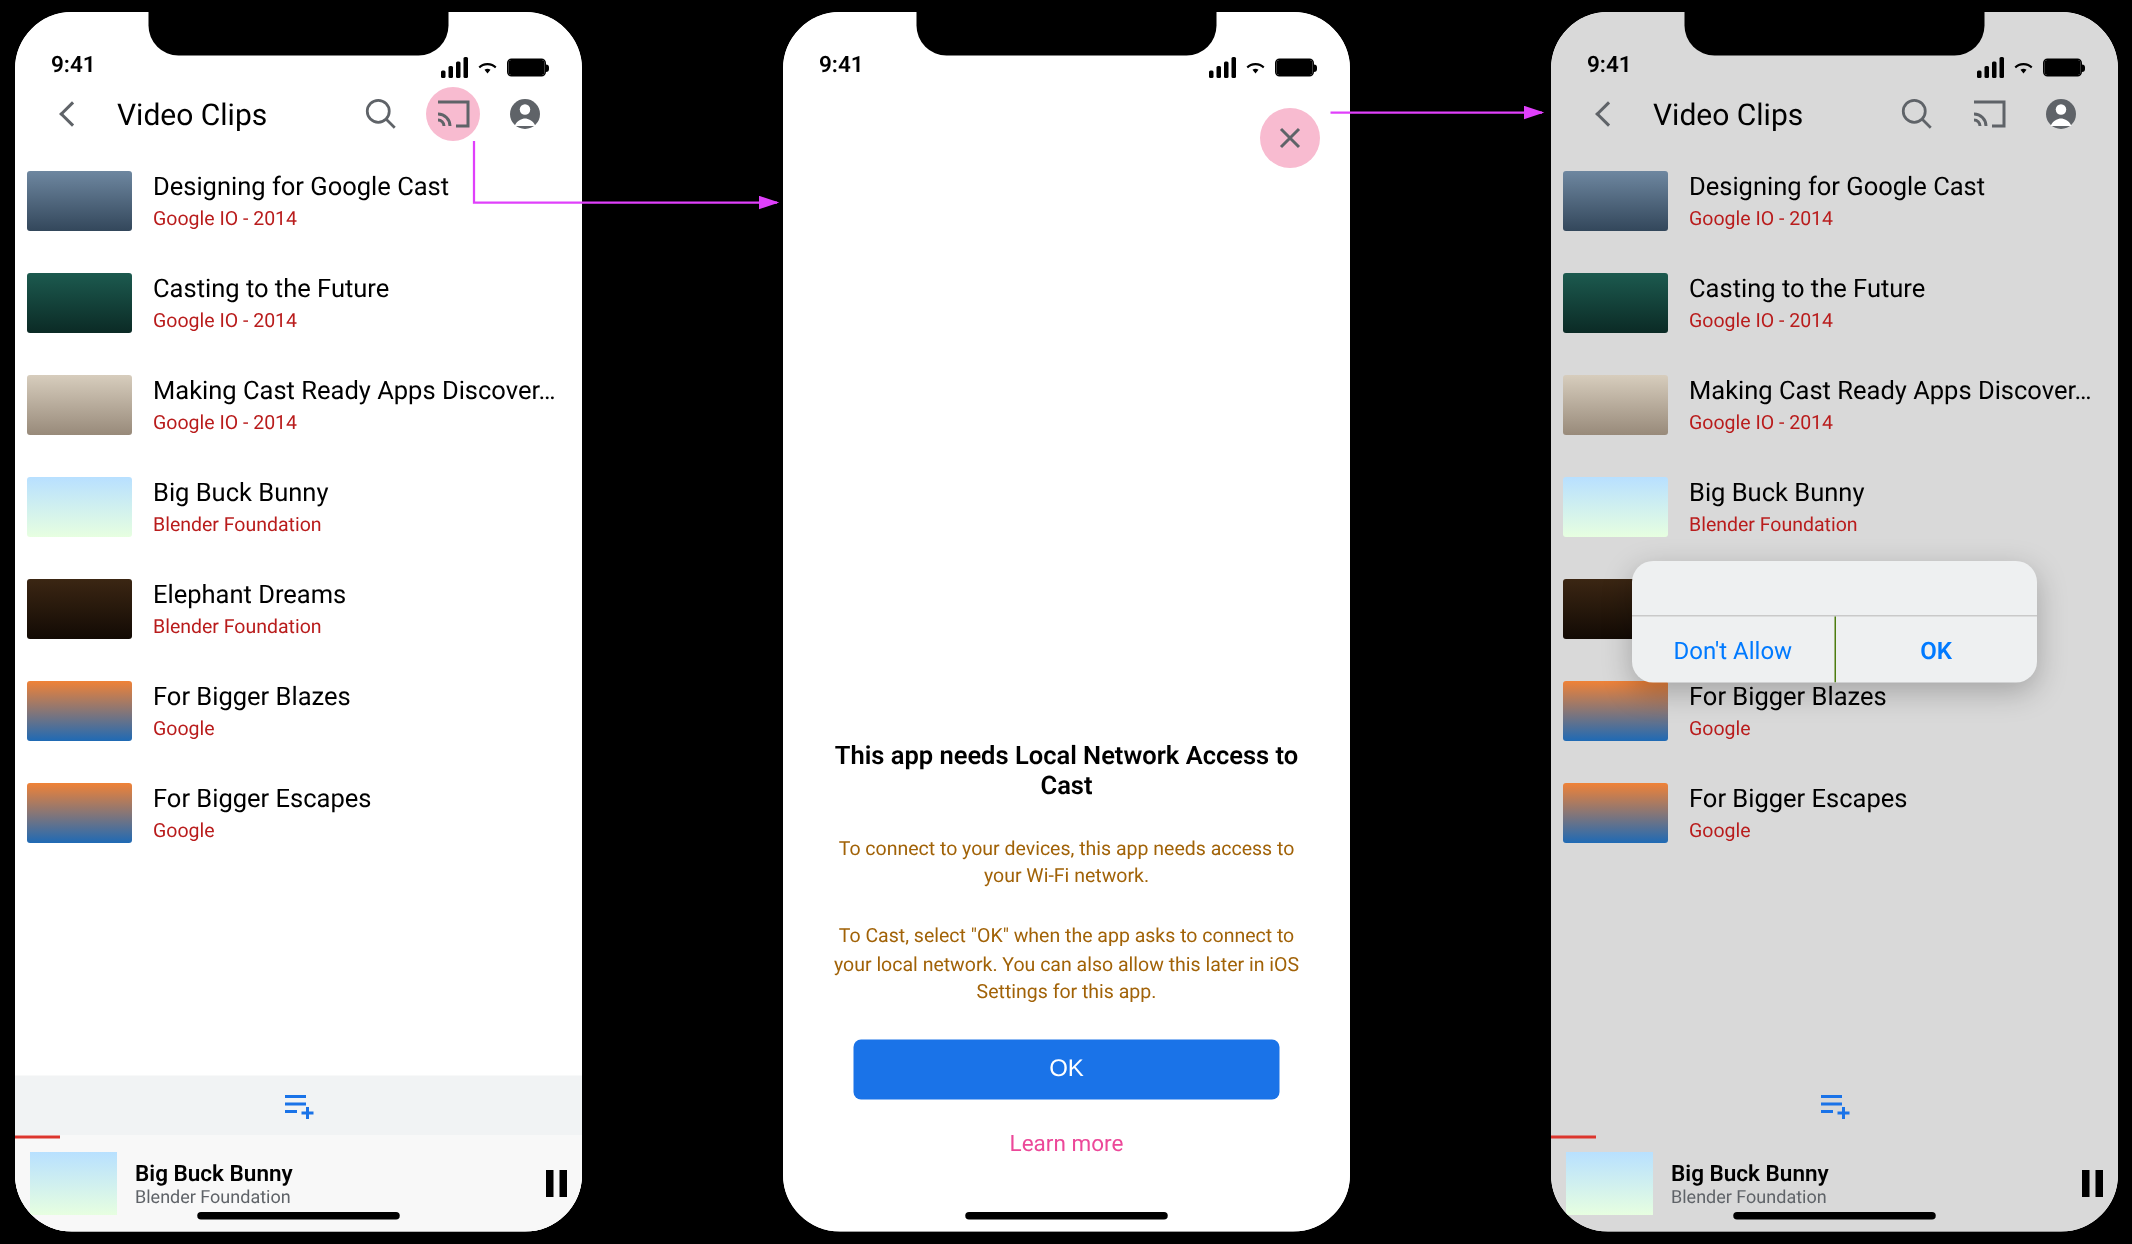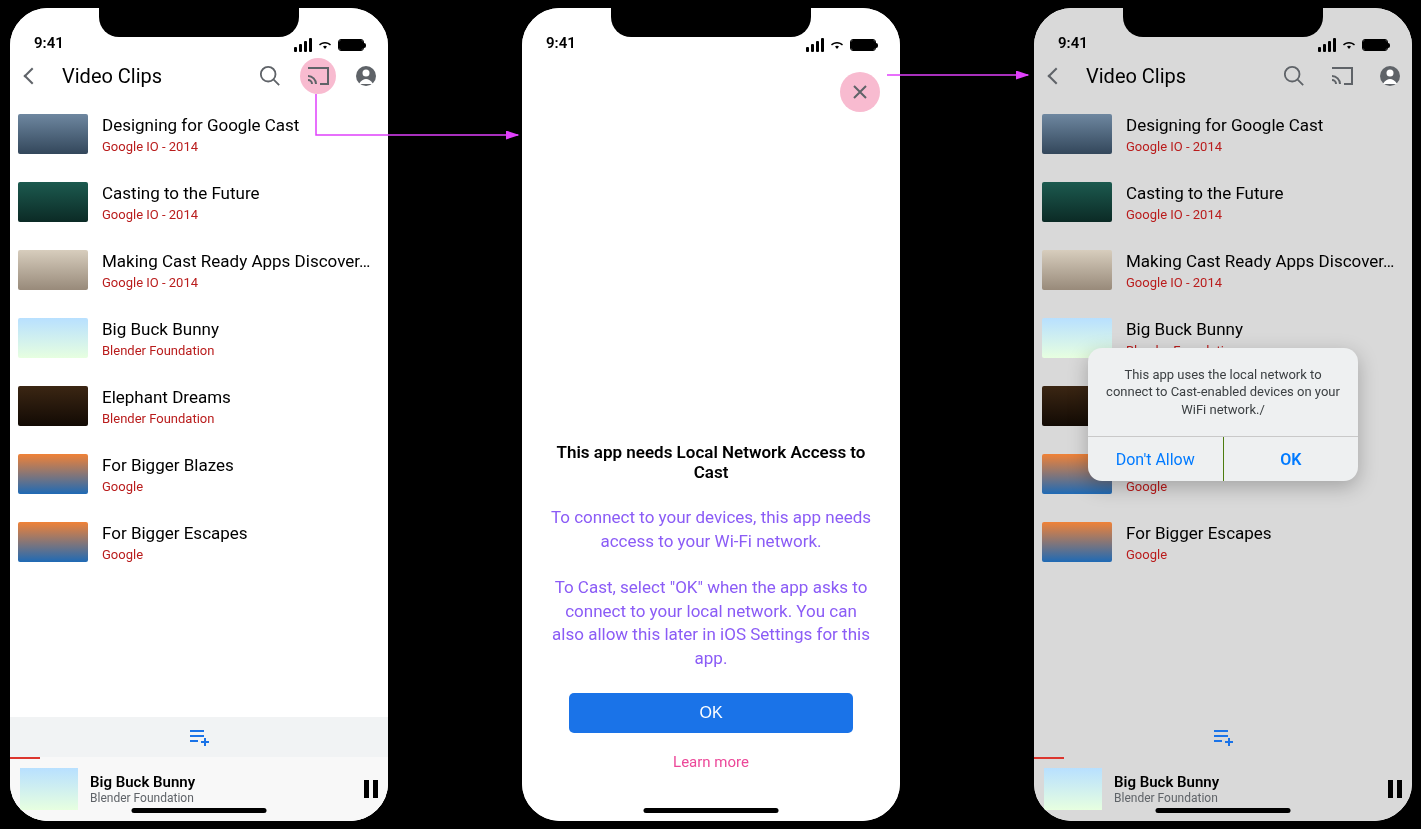--- a/index.html
+++ b/index.html
@@ -12,21 +12,21 @@
   .screen{width:100%;height:100%;display:flex;flex-direction:column;background:#fff;position:relative}
   .status-bar{height:44px;display:flex;align-items:flex-end;justify-content:space-between;padding:0 24px;font-weight:600;font-size:15px;z-index:40}
   .status-right{display:flex;align-items:center;gap:5px}
   .signal{display:flex;align-items:flex-end;gap:2px}
   .signal span{width:3px;background:#000;border-radius:1px}
   .signal span:nth-child(1){height:5px}.signal span:nth-child(2){height:8px}.signal span:nth-child(3){height:11px}.signal span:nth-child(4){height:14px}
   .wifi{width:16px;height:12px}
   .battery{width:26px;height:12px;border:1px solid #000;border-radius:3px;position:relative}
   .battery::after{content:"";position:absolute;right:-3px;top:3px;width:2px;height:5px;background:#000;border-radius:0 2px 2px 0}
   .battery span{display:block;height:100%;background:#000;border-radius:2px}
-  .app-header{display:flex;align-items:center;height:48px;padding:0 4px;gap:12px}
+  .app-header{display:flex;align-items:center;height:48px;padding:0 20px;gap:12px}
   .app-header .title{font-size:20px;flex:1}
   .icon-btn{width:36px;height:36px;display:flex;align-items:center;justify-content:center;color:#5f6368}
   .chev{width:12px;height:12px;border-left:2px solid #5f6368;border-bottom:2px solid #5f6368;transform:rotate(45deg)}
   .highlight{background:#f8bbd0;border-radius:50%}
   .list{flex:1;overflow:hidden}
   .list-item{display:flex;align-items:center;gap:14px;padding:14px 8px}
   .thumb{width:70px;height:40px;border-radius:2px;flex-shrink:0}
   .item-text{flex:1;min-width:0}
   .item-title{font-size:17px;white-space:nowrap;overflow:hidden;text-overflow:ellipsis}
   .item-sub{font-size:13px;color:#b91c1c;margin-top:4px}
@@ -37,21 +37,21 @@
   .np-thumb{width:58px;height:42px}
   .np-title{font-size:15px;font-weight:600}
   .np-sub{font-size:12px;color:#5f6368}
   .pause{display:flex;gap:4px}.pause span{width:5px;height:18px;background:#000}
   
   .interstitial{flex:1;display:flex;flex-direction:column;padding:20px}
   .close-row{display:flex;justify-content:flex-end}
   .close-circle{width:40px;height:40px;border-radius:50%;background:#f8bbd0;display:flex;align-items:center;justify-content:center;color:#5f6368;font-size:20px}
   .int-body{flex:1;display:flex;flex-direction:column;align-items:center;justify-content:flex-end;text-align:center;padding:0 6px}
   .int-heading{font-weight:600;font-size:17px;margin-bottom:24px}
-  .int-para{font-size:17px;color:#8b5cf6;margin-bottom:22px;line-height:1.4}
+  .int-para{font-size:13px;color:#a16207;margin-bottom:22px;line-height:1.4}
   .int-footer{padding-bottom:30px}
   .ok-btn{display:block;width:84%;margin:0 auto 20px;background:#1a73e8;color:#fff;border:none;height:40px;border-radius:5px;font-size:16px}
   .learn{text-align:center;color:#ec4899;font-size:15px}
   
   .alert-overlay{position:absolute;inset:0;z-index:60;display:flex;align-items:center;justify-content:center}
   .alert{width:270px;background:#eef0f1;border-radius:14px;overflow:hidden;box-shadow:0 6px 20px rgba(0,0,0,.25)}
   .alert-text{padding:18px 16px;text-align:center}
   .alert-title{font-weight:600;font-size:16px;line-height:1.3;margin-bottom:6px}
   .alert-msg{font-size:13px;color:#3c4043;line-height:1.35}
   .alert-btns{display:flex;border-top:1px solid #c9c9c9}
@@ -337,21 +337,20 @@
         <div class="np-sub">Blender Foundation</div>
       </div>
       <div class="pause">
           <span></span>
           <span></span>
         </div>
     </div>
     <div class="alert-overlay">
       <div class="alert">
         <div class="alert-text">
-          <div class="alert-msg">This app uses the local network to connect to Cast-enabled devices on your WiFi network./</div>
         </div>
         <div class="alert-btns">
           <div class="alert-btn">Don't Allow</div>
           <div class="alert-btn" style="font-weight:600">OK</div>
         </div>
       </div>
     </div>
   </div>
   <div class="home-indicator"></div>
 </div>

